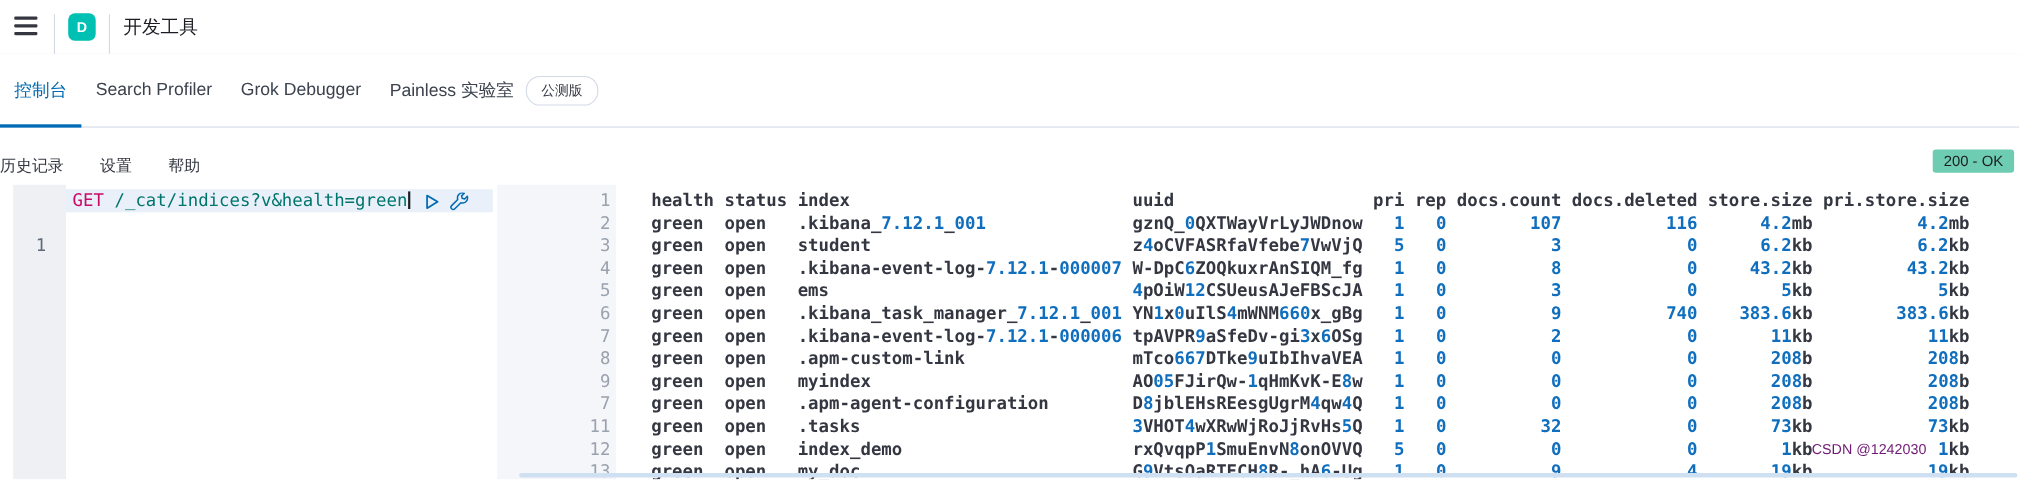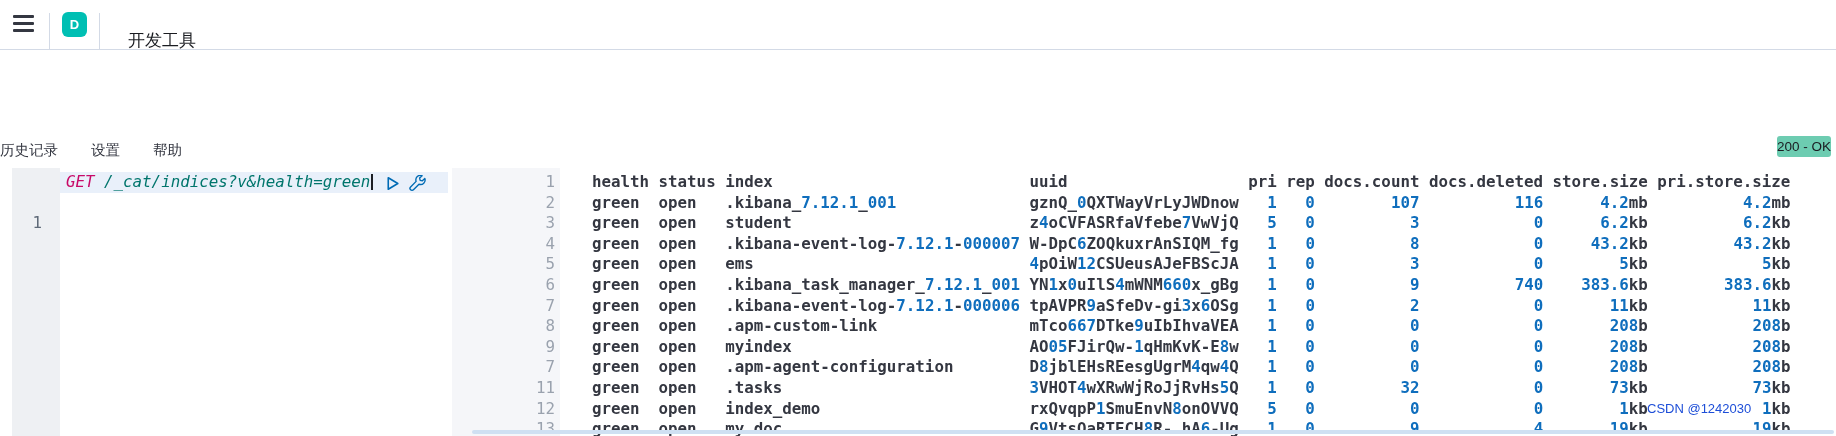--- a/index.html
+++ b/index.html
@@ -9,78 +9,93 @@
   .topbar{position:absolute;top:0;left:0;right:0;height:49px;background:#fff;
           border-bottom:1px solid var(--border,#d3dae6);}
   .menu-btn{position:absolute;left:13px;top:14px;width:24px;height:22px;background:none;border:none;padding:0;cursor:pointer;}
   .hamburger span{display:block;width:21px;height:3px;background:#343741;border-radius:1px;margin:0 0 4px 0;}
   .vdivider{position:absolute;top:13px;width:1px;height:36px;background:var(--border,#d3dae6);}
   .vd1{left:49px;} .vd2{left:99px;}
   .space-badge{position:absolute;left:62px;top:12px;width:25px;height:25px;border-radius:6px;
                background:var(--space-badge,#00bfb3);color:#fff;font-size:13px;font-weight:700;
                display:flex;align-items:center;justify-content:center;cursor:pointer;}
   .page-title{position:absolute;left:112px;top:0;height:48px;display:flex;align-items:center;
-              font-size:17px;font-weight:500;color:#1a1c21;margin:16px;}
+              font-size:17px;font-weight:500;color:#1a1c21;margin:0;}
   
   .tabbar{position:absolute;top:49px;left:0;right:0;height:66px;display:flex;align-items:stretch;
           border-bottom:1px solid var(--border,#d3dae6);background:#fff;}
   .tab{display:flex;align-items:center;padding:0 13px;font-size:16px;color:#3b414d;background:none;
        border:none;position:relative;cursor:pointer;font-family:inherit;}
   .tab.active{color:var(--accent-primary,#006bb4);}
   .tab.active::after{content:"";position:absolute;left:0;right:0;bottom:-1px;height:3px;
                      background:var(--accent-primary,#006bb4);}
   .beta-badge{margin-left:11px;border:1px solid var(--border,#d3dae6);border-radius:13px;
               padding:4px 13px;font-size:12.5px;color:#343741;background:#fff;white-space:nowrap;}
   
   .toolbar{position:absolute;top:116px;left:0;right:0;height:44px;display:flex;align-items:flex-end;}
   .toolbar-item{font-size:14.5px;color:#343741;margin-right:33px;background:none;border:none;padding:0;
                 cursor:pointer;font-family:inherit;}
   .status-badge{position:absolute;right:5px;top:136px;background:var(--status-success-bg,#6dccb1);
-                color:#1a1c21;font-size:13.5px;padding:3px 0;border-radius:3px;}
+                color:#1a1c21;font-size:13.5px;padding:3px 10px;border-radius:3px;}
   
   .panes{position:absolute;top:168px;left:0;right:0;bottom:0;}
   .code{font-family:"DejaVu Sans Mono",monospace;font-size:15.8px;line-height:20.6px;white-space:pre;}
   
   .editor-pane{position:absolute;left:0;top:0;bottom:0;width:452px;}
   .editor-gutter{position:absolute;left:12px;top:0;bottom:0;width:48px;background:#eef0f3;
                  box-sizing:border-box;padding:4px 18px 0 0;text-align:right;color:#5f6a78;}
   .editor-hl{position:absolute;left:60px;top:4px;width:388px;height:20.6px;background:#e9f0fa;}
-  .editor-code{position:absolute;left:66px;top:4px;color:#343741;font-style:italic;}
+  .editor-code{position:absolute;left:66px;top:4px;color:#343741;}
   .method{color:var(--method,#c80a68);}
   .url{color:var(--url,#00756c);}
   .caret{display:inline-block;width:2px;height:16px;background:#1d1f24;vertical-align:-3px;margin-left:1px;}
   .editor-actions{position:absolute;left:384px;top:6px;display:flex;gap:7px;}
   .icon-btn{width:18px;height:18px;background:none;border:none;padding:0;cursor:pointer;display:block;}
   .icon-btn svg{display:block;}
   
   .output-pane{position:absolute;left:452px;top:0;right:0;bottom:0;background:#fff;}
   .output-gutter{position:absolute;left:0;top:0;bottom:0;width:108px;background:#f5f6f9;
                  box-sizing:border-box;padding:4px 5px 0 0;text-align:right;color:#9aa2ae;}
   .output-content{position:absolute;left:140px;top:4px;right:0;bottom:0;overflow:hidden;color:var(--text,#343741);font-weight:bold;}
   .ln{height:20.6px;}
   .output-line{height:20.6px;}
   .num{color:var(--number,#0f6ebd);}
   .hscroll{position:absolute;left:20px;right:2px;bottom:2px;height:4px;background:#cfe0f2;border-radius:2px;}
-  .watermark{position:absolute;left:1647px;top:401px;font-size:13px;color:#1d4ed8;z-index:5;}
+  .watermark{position:absolute;left:1647px;top:401px;font-size:13px;color:#701a75;z-index:5;}
 </style>
 </head>
 <body>
 
 <div class="app" style="--accent-primary: #006BB4; --space-badge: #00BFB3; --status-success-bg: #6DCCB1; --method: #C80A68; --url: #00756C; --number: #0F6EBD; --text: #343741; --border: #D3DAE6;">
 
   <header class="topbar">
     <button class="menu-btn">
       <span class="hamburger"><span></span><span></span><span></span></span>
     </button>
     <div class="vdivider vd1"></div>
     <div class="space-badge">D</div>
     <div class="vdivider vd2"></div>
     <h1 class="page-title">开发工具</h1>
   </header>
 
+  <nav class="tabbar">
+      <button class="tab active">
+        <span>控制台</span>
+      </button>
+      <button class="tab">
+        <span>Search Profiler</span>
+      </button>
+      <button class="tab">
+        <span>Grok Debugger</span>
+      </button>
+      <button class="tab">
+        <span>Painless 实验室</span>
+        <span class="beta-badge">公测版</span>
+      </button>
+    </nav>
 
   <div class="toolbar">
       <button class="toolbar-item">历史记录</button>
       <button class="toolbar-item">设置</button>
       <button class="toolbar-item">帮助</button>
     </div>
   <span class="status-badge">200 - OK</span>
 
   <div class="panes">
 

